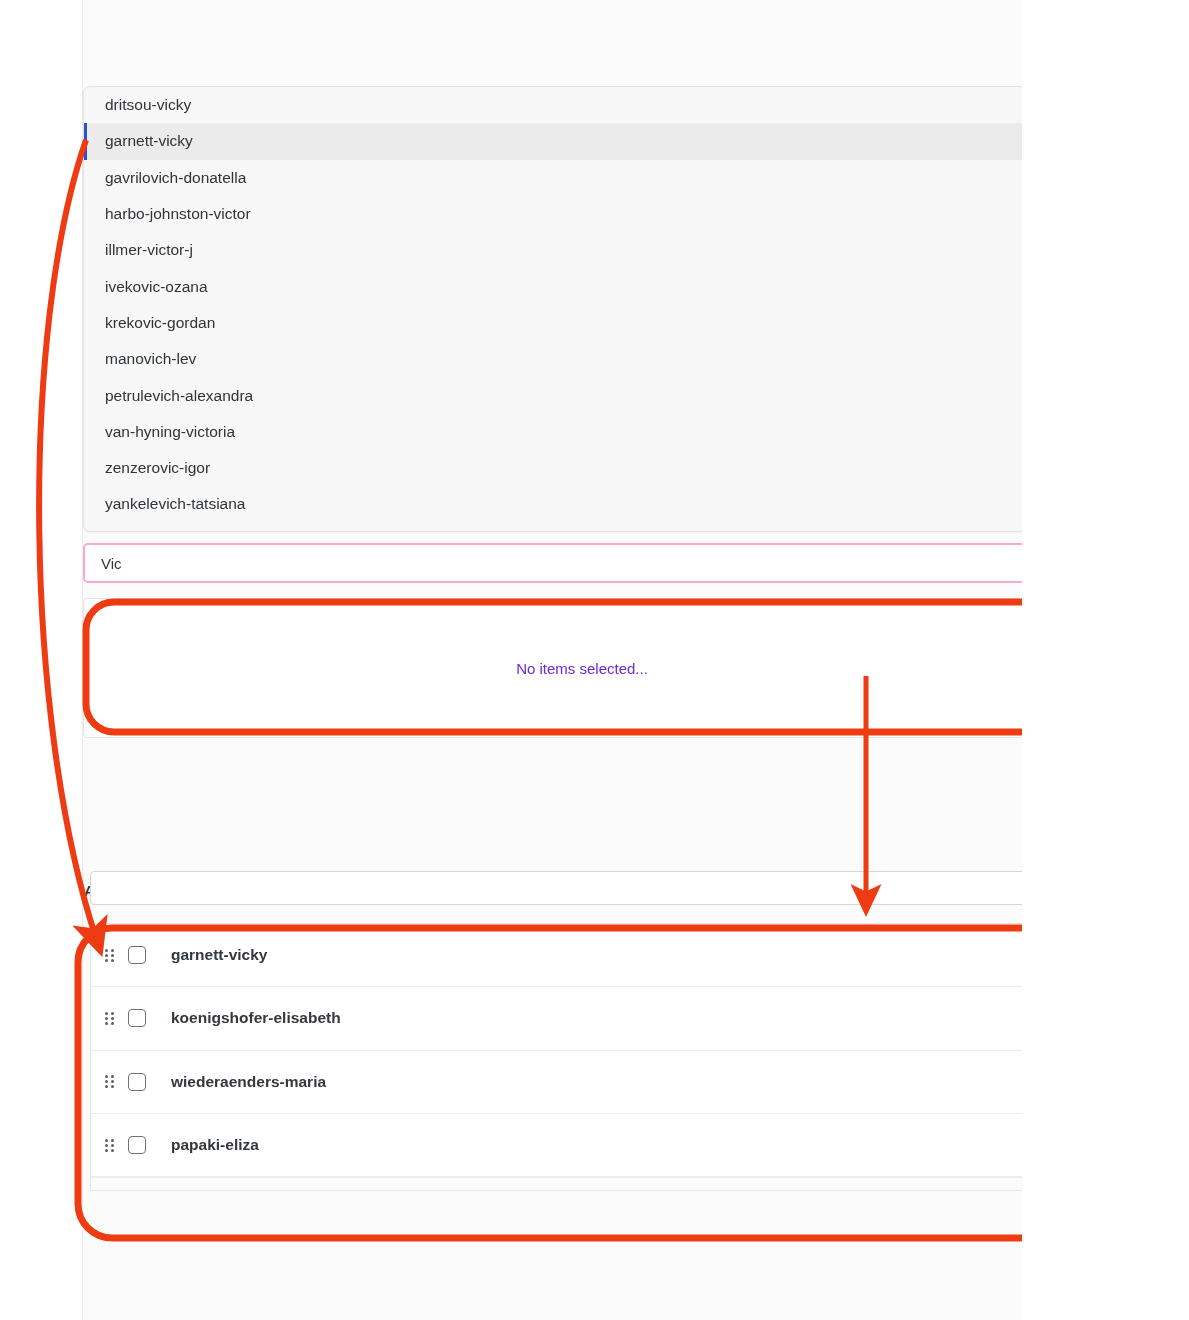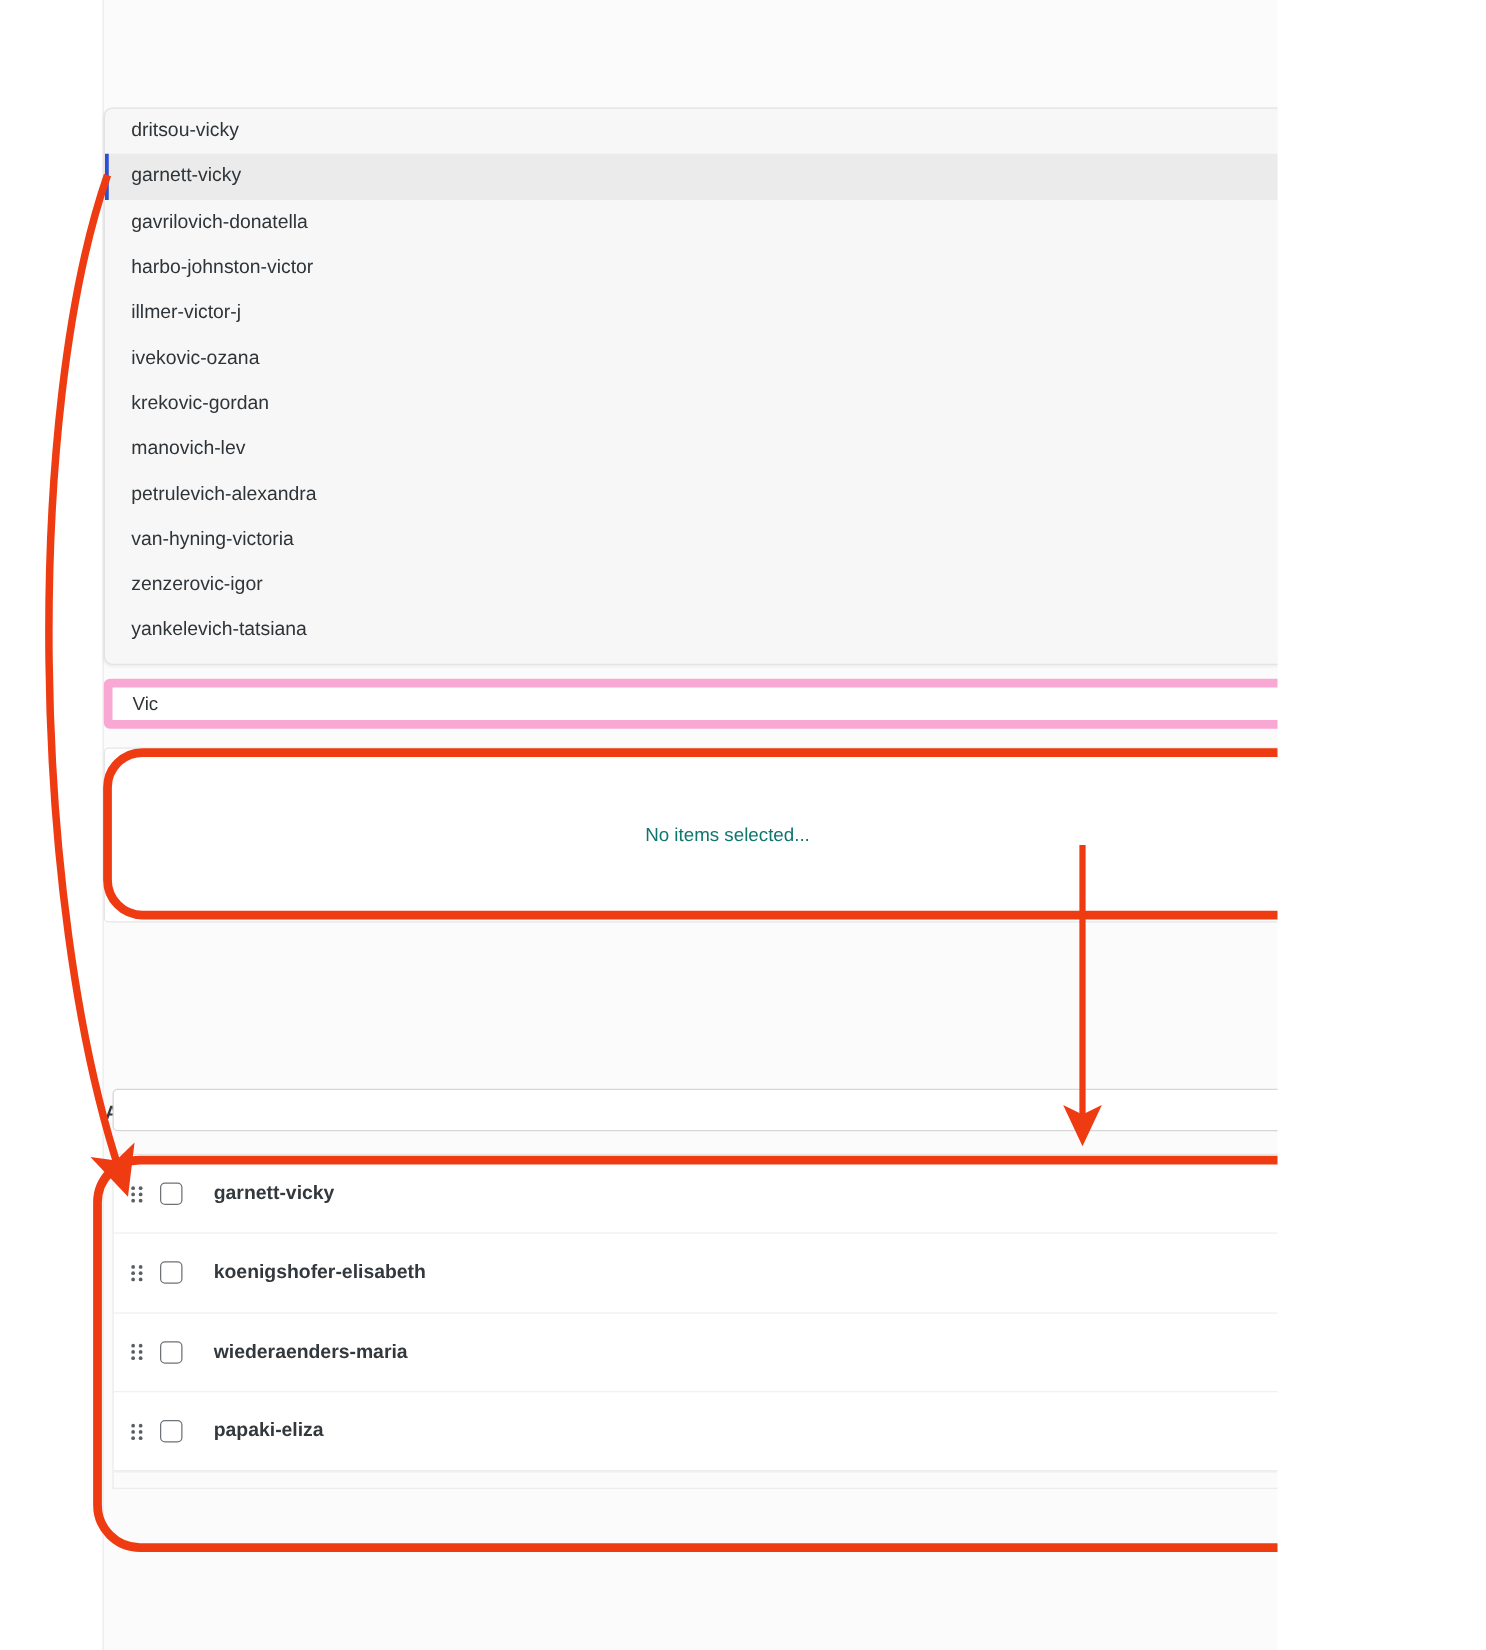--- a/index.html
+++ b/index.html
@@ -58,21 +58,21 @@
     border-left: 3px solid #2d4fd0;
   }
 
   
   .search-wrap {
     position: absolute;
     left: 83px;
     top: 543px;
     width: 998px;
     height: 40px;
-    border: 7px solid #f9a8d4;
+    border: 2px solid #f9a8d4;
     border-radius: 5px;
     background: #ffffff;
     box-sizing: border-box;
     display: flex;
     align-items: stretch;
   }
   .search-input {
     flex: 1 1 auto;
     border: none;
     outline: none;
@@ -104,21 +104,21 @@
     background: #ffffff;
     border: 1px solid #e6e6e6;
     border-radius: 4px;
     box-sizing: border-box;
     display: flex;
     align-items: center;
     justify-content: center;
   }
   .empty-text {
     font-size: 15px;
-    color: #0f766e;
+    color: #6d28d9;
   }
 
   
   .authors-label {
     position: absolute;
     left: 84px;
     top: 876px;
     font-size: 15.5px;
     font-weight: bold;
     color: #33383d;

